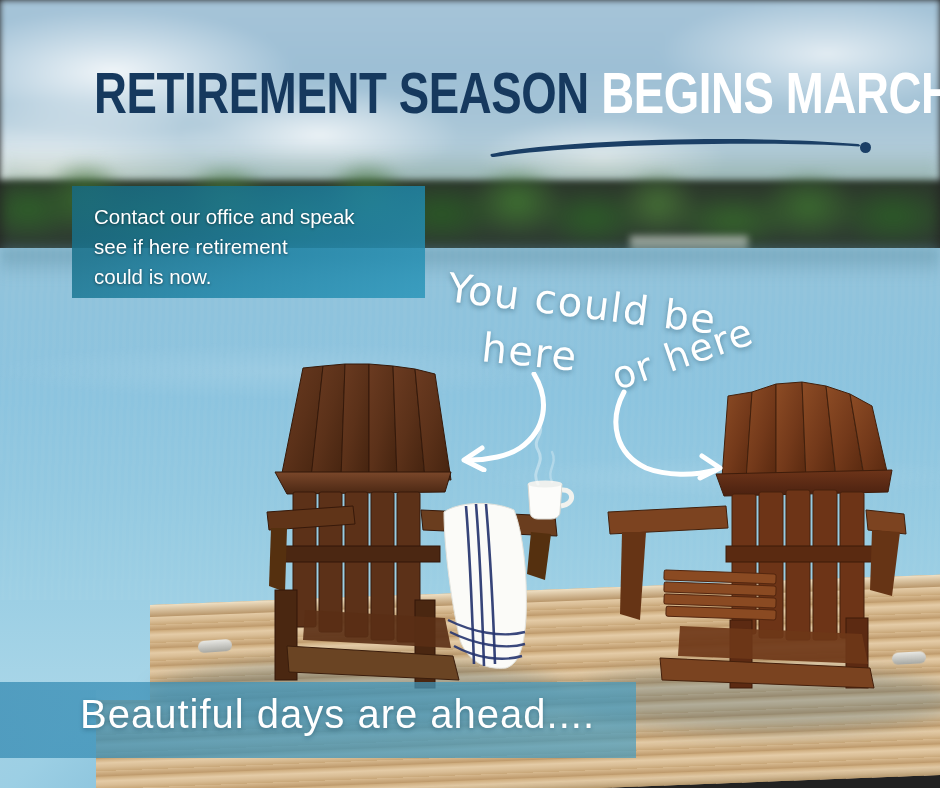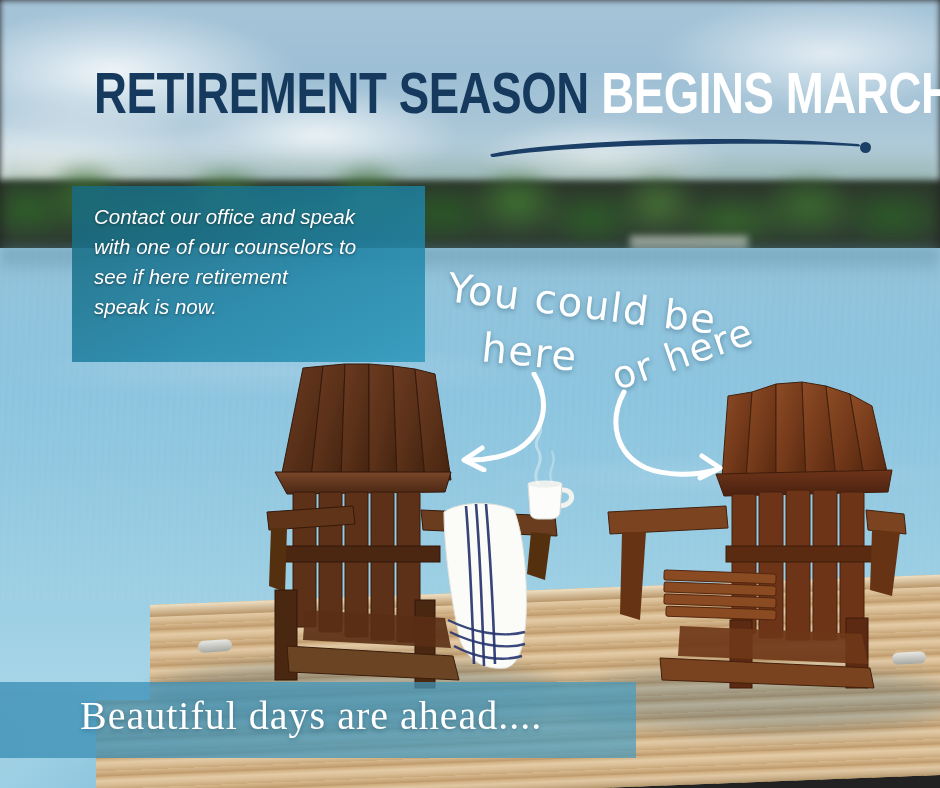--- a/index.html
+++ b/index.html
@@ -130,28 +130,27 @@
   .hl-white{color:#ffffff;}
 
   .swoosh{position:absolute;left:488px;top:128px;width:380px;height:30px;}
   .swoosh-dot{
     position:absolute;left:860px;top:142px;width:11px;height:11px;
     border-radius:50%;background:#1b3f66;
   }
 
   
   .card{
-    position:absolute;left:72px;top:186px;width:353px;height:176px;
+    position:absolute;left:72px;top:186px;width:353px;height:112px;
     background:linear-gradient(152deg,
         rgba(24,106,128,.86) 0%,
         rgba(26,116,143,.86) 30%,
         rgba(32,133,167,.85) 62%,
         rgba(42,150,186,.84) 100%);
     padding:16px 22px 0 22px;
-    font-style:italic;
   }
   .card p{
     margin:0;color:#fff;font-size:20.5px;line-height:30px;
     text-shadow:0 1px 3px rgba(0,0,0,.45);
   }
 
   
   .hand{
     font-family:"DejaVu Sans", sans-serif;
     color:#fff;font-weight:normal;
@@ -170,21 +169,21 @@
   
   .banner{
     position:absolute;left:0;top:682px;width:636px;height:76px;
     background:linear-gradient(90deg,
       rgba(58,142,181,.78) 0%,
       rgba(62,148,186,.74) 40%,
       rgba(70,156,192,.70) 100%);
   }
   .banner-txt{
     position:absolute;left:80px;top:692px;
-    font-family:Liberation Serif, serif;
+    font-family:Liberation Sans, sans-serif;
     font-size:40px;color:#fff;letter-spacing:1px;white-space:nowrap;
     text-shadow:0 2px 4px rgba(20,60,80,.35);
   }
 </style>
 </head>
 <body>
 
 <div id="poster">
 
   <div class="photo">
@@ -347,23 +346,22 @@
 
   <div class="swoosh">
     <svg width="380" height="30" viewBox="0 0 380 30">
       <path d="M3,26 C70,12 250,6 370,16 C372,16.6 373,18 371,18.4 C250,12 72,18 6,29 C3.5,29.6 1.5,27 3,26 Z" fill="#1b3f66"></path>
     </svg>
   </div>
   <div class="swoosh-dot"></div>
 
   <div class="card">
     <p>Contact our office and speak</p>
-    <p>with one of our counselors to</p>
     <p>see if here retirement</p>
-    <p>speak is now.</p>
+    <p>could is now.</p>
   </div>
 
   <div class="hand hw1">You could be</div>
   <div class="hand hw2">here</div>
   <div class="hand hw3">or here</div>
 
   <div class="arrow" style="left:446px;top:372px;width:120px;height:100px;">
     <svg width="120" height="100" viewBox="0 0 120 100">
       <path d="M88,2 C104,28 100,58 74,76 C62,84 42,88 24,88" fill="none" stroke="#ffffff" stroke-width="5" stroke-linecap="round"></path>
       <path d="M36,76 L18,88 L38,98" fill="none" stroke="#ffffff" stroke-width="5" stroke-linecap="round" stroke-linejoin="round"></path>

